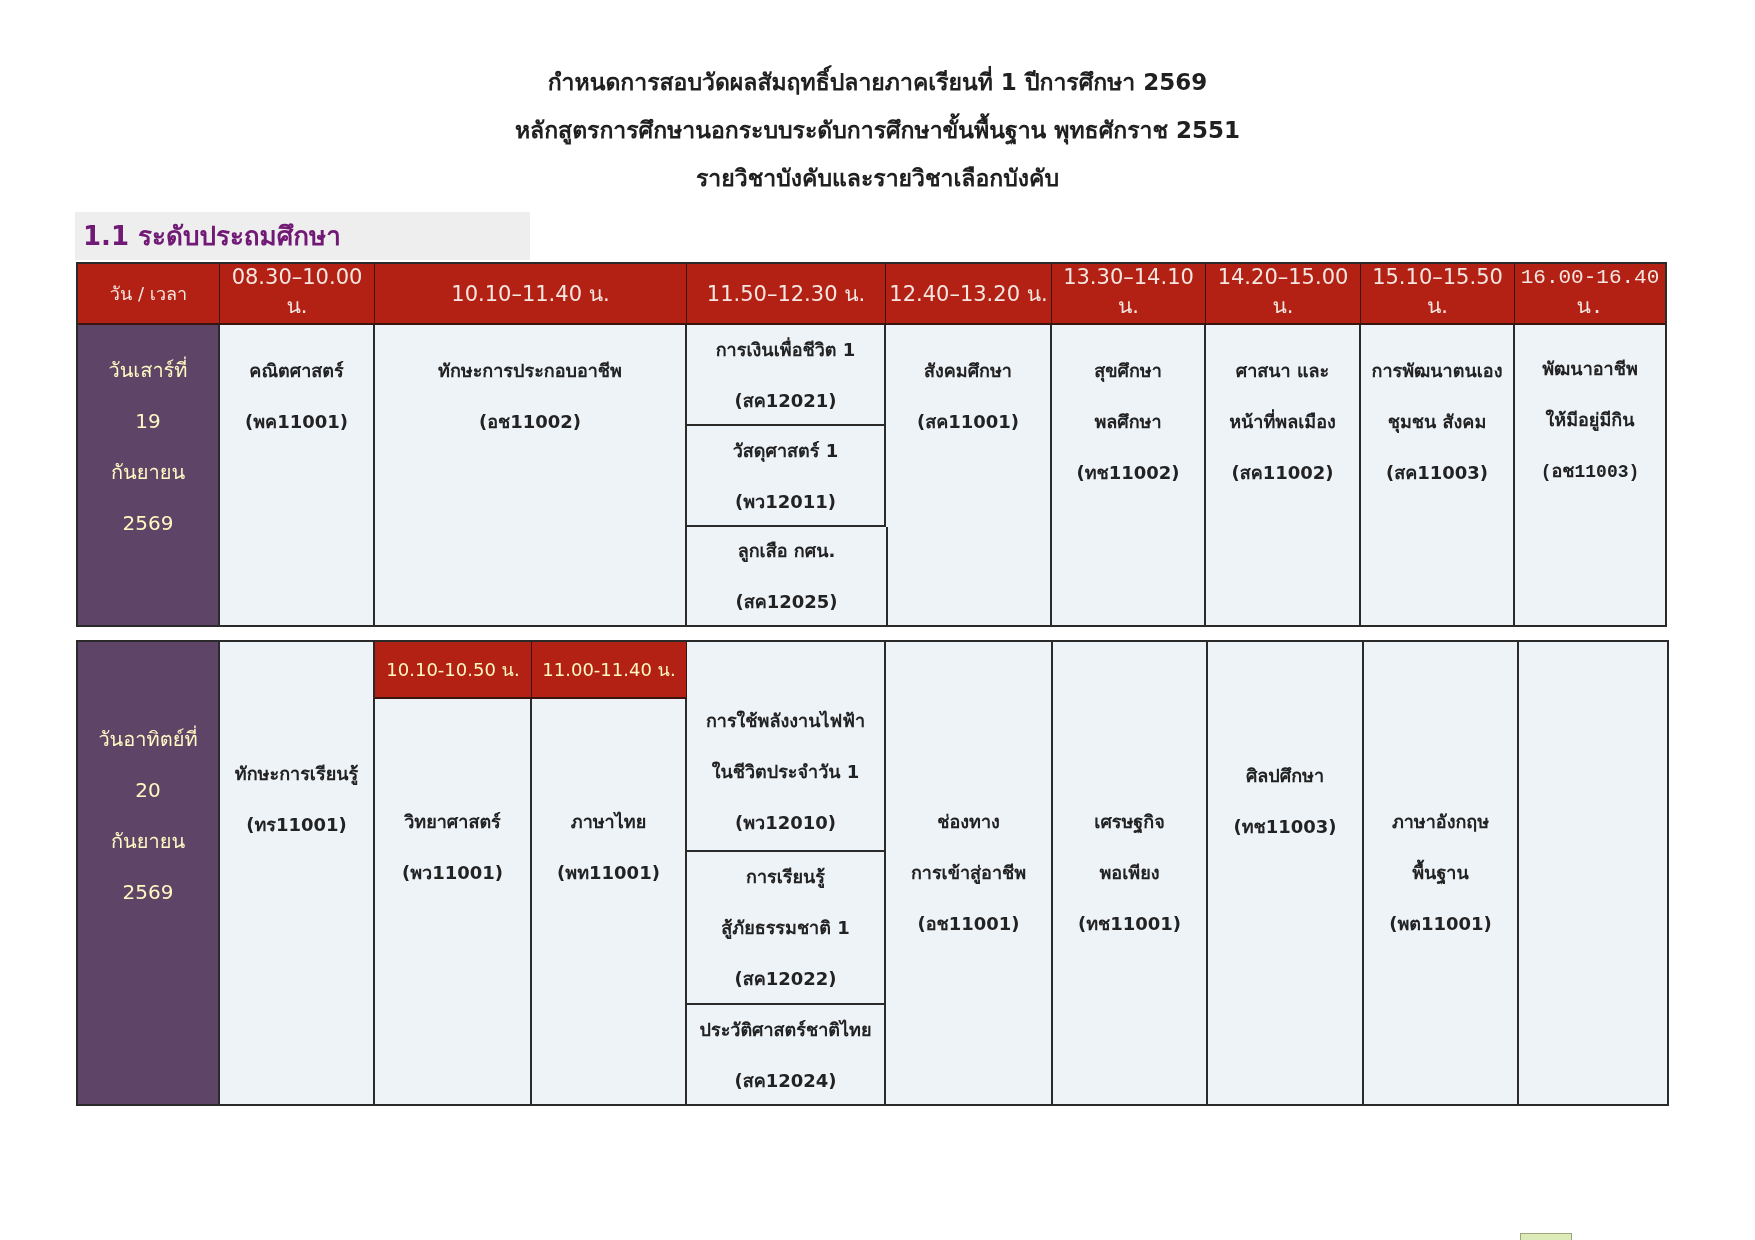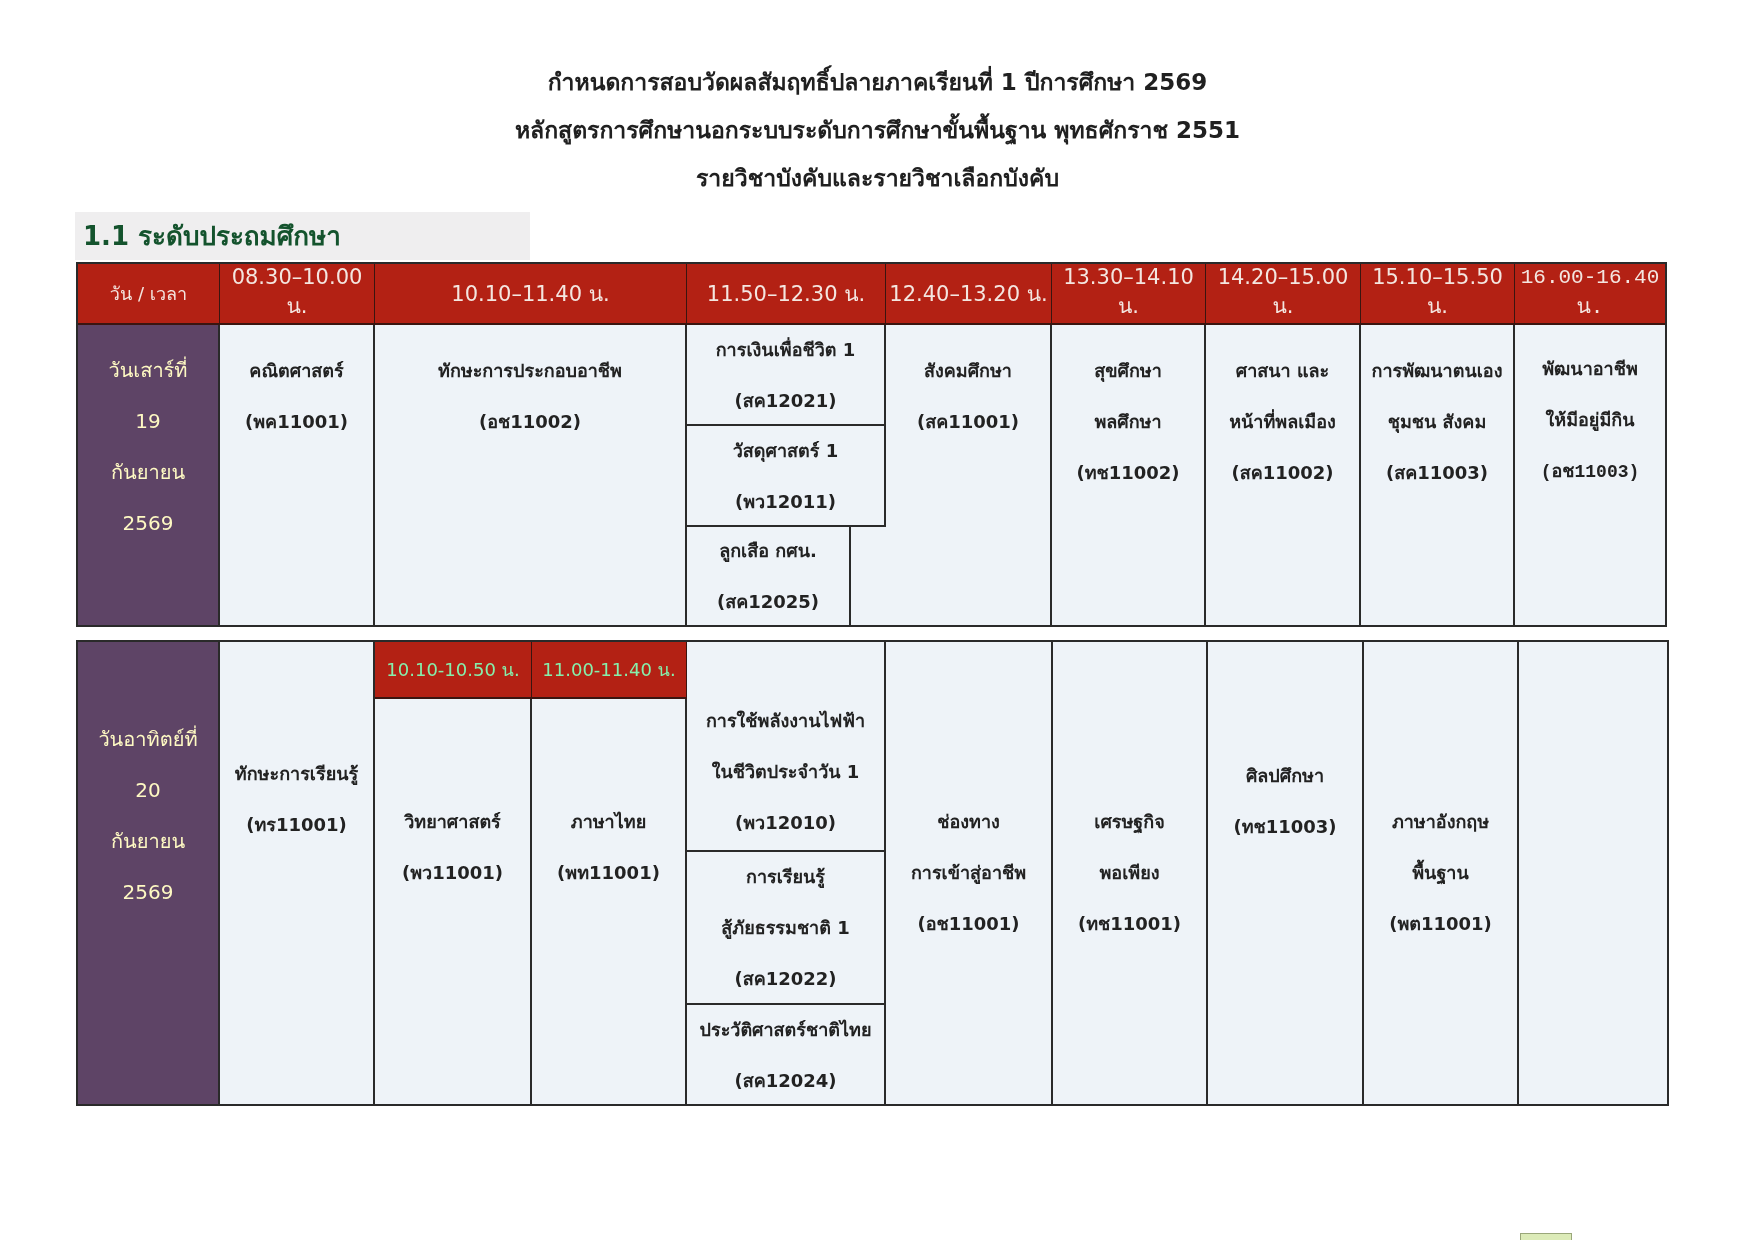--- a/index.html
+++ b/index.html
@@ -5,30 +5,30 @@
   html, body { margin:0; padding:0; }
   body {
     width:1755px; height:1240px; position:relative; overflow:hidden;
     background:#ffffff;
     font-family:"DejaVu Sans", "Liberation Sans", sans-serif;
     color:#1c1c1c;
   }
   .title-block { position:absolute; left:0; top:58px; width:1755px; text-align:center; }
   .title-line { font-size:23px; font-weight:bold; line-height:48px; color:#202020; }
   .section-bg { position:absolute; left:75px; top:212px; width:455px; height:48px; background:#efeeef; }
-  .section-title { position:absolute; left:83px; top:212px; font-size:26px; font-weight:bold; line-height:48px; color:#14532d; }
+  .section-title { position:absolute; left:83px; top:212px; font-size:26px; font-weight:bold; line-height:48px; color:#701a75; }
 
   .grid { position:absolute; border:2px solid #2a2a2a; box-sizing:border-box; background:#eef3f8; }
   .cell { position:absolute; box-sizing:border-box; display:flex; flex-direction:column; align-items:center; justify-content:center; text-align:center; }
   .hdr { background:#b32114; color:#f4e6e0; font-size:21px; border-right:1.5px solid #3a1510; border-bottom:2px solid #3a1510; }
   .day { background:#5e4466; color:#fef9c3; font-size:20px; line-height:51px; border-right:2px solid #2a2a2a; }
   .body { border-right:2px solid #2a2a2a; font-size:18px; font-weight:bold; line-height:51px; color:#222; }
   .sub { border-bottom:2px solid #2a2a2a; }
   .last { border-right:none;font-family:Liberation Mono, monospace; }
-  .subhdr { background:#b32114; color:#86efac; font-size:18px; border-right:1.5px solid #3a1510; border-bottom:2px solid #3a1510; }
+  .subhdr { background:#b32114; color:#fef9c3; font-size:18px; border-right:1.5px solid #3a1510; border-bottom:2px solid #3a1510; }
   .stamp { position:absolute; left:1520px; top:1233px; width:50px; height:7px; background:#dcebb8; border:1px solid #9aa77a; }
 </style>
 </head>
 <body>
 
 <div class="title-block">
   <div class="title-line">กำหนดการสอบวัดผลสัมฤทธิ์ปลายภาคเรียนที่ 1 ปีการศึกษา 2569</div>
   <div class="title-line">หลักสูตรการศึกษานอกระบบระดับการศึกษาขั้นพื้นฐาน พุทธศักราช 2551</div>
   <div class="title-line">รายวิชาบังคับและรายวิชาเลือกบังคับ</div>
 </div>
@@ -65,21 +65,21 @@
   </div>
 
   <div class="cell body sub" style="left:609px; top:61px; width:199px; height:101px;">
     <span>การเงินเพื่อชีวิต 1</span>
     <span>(สค12021)</span>
   </div>
   <div class="cell body sub" style="left:609px; top:162px; width:199px; height:101px;">
     <span>วัสดุศาสตร์ 1</span>
     <span>(พว12011)</span>
   </div>
-  <div class="cell body" style="left:609px; top:263px; width:164px; height:98px;">
+  <div class="cell body" style="left:609px; top:263px; width:201px; height:98px;">
     <span>ลูกเสือ กศน.</span>
     <span>(สค12025)</span>
   </div>
 
   <div class="cell body" style="left:808px; top:61px; width:166px; height:300px; justify-content:flex-start; padding-top:20px;">
     <span>สังคมศึกษา</span>
     <span>(สค11001)</span>
   </div>
   <div class="cell body" style="left:974px; top:61px; width:154px; height:300px; justify-content:flex-start; padding-top:20px;">
     <span>สุขศึกษา</span>

